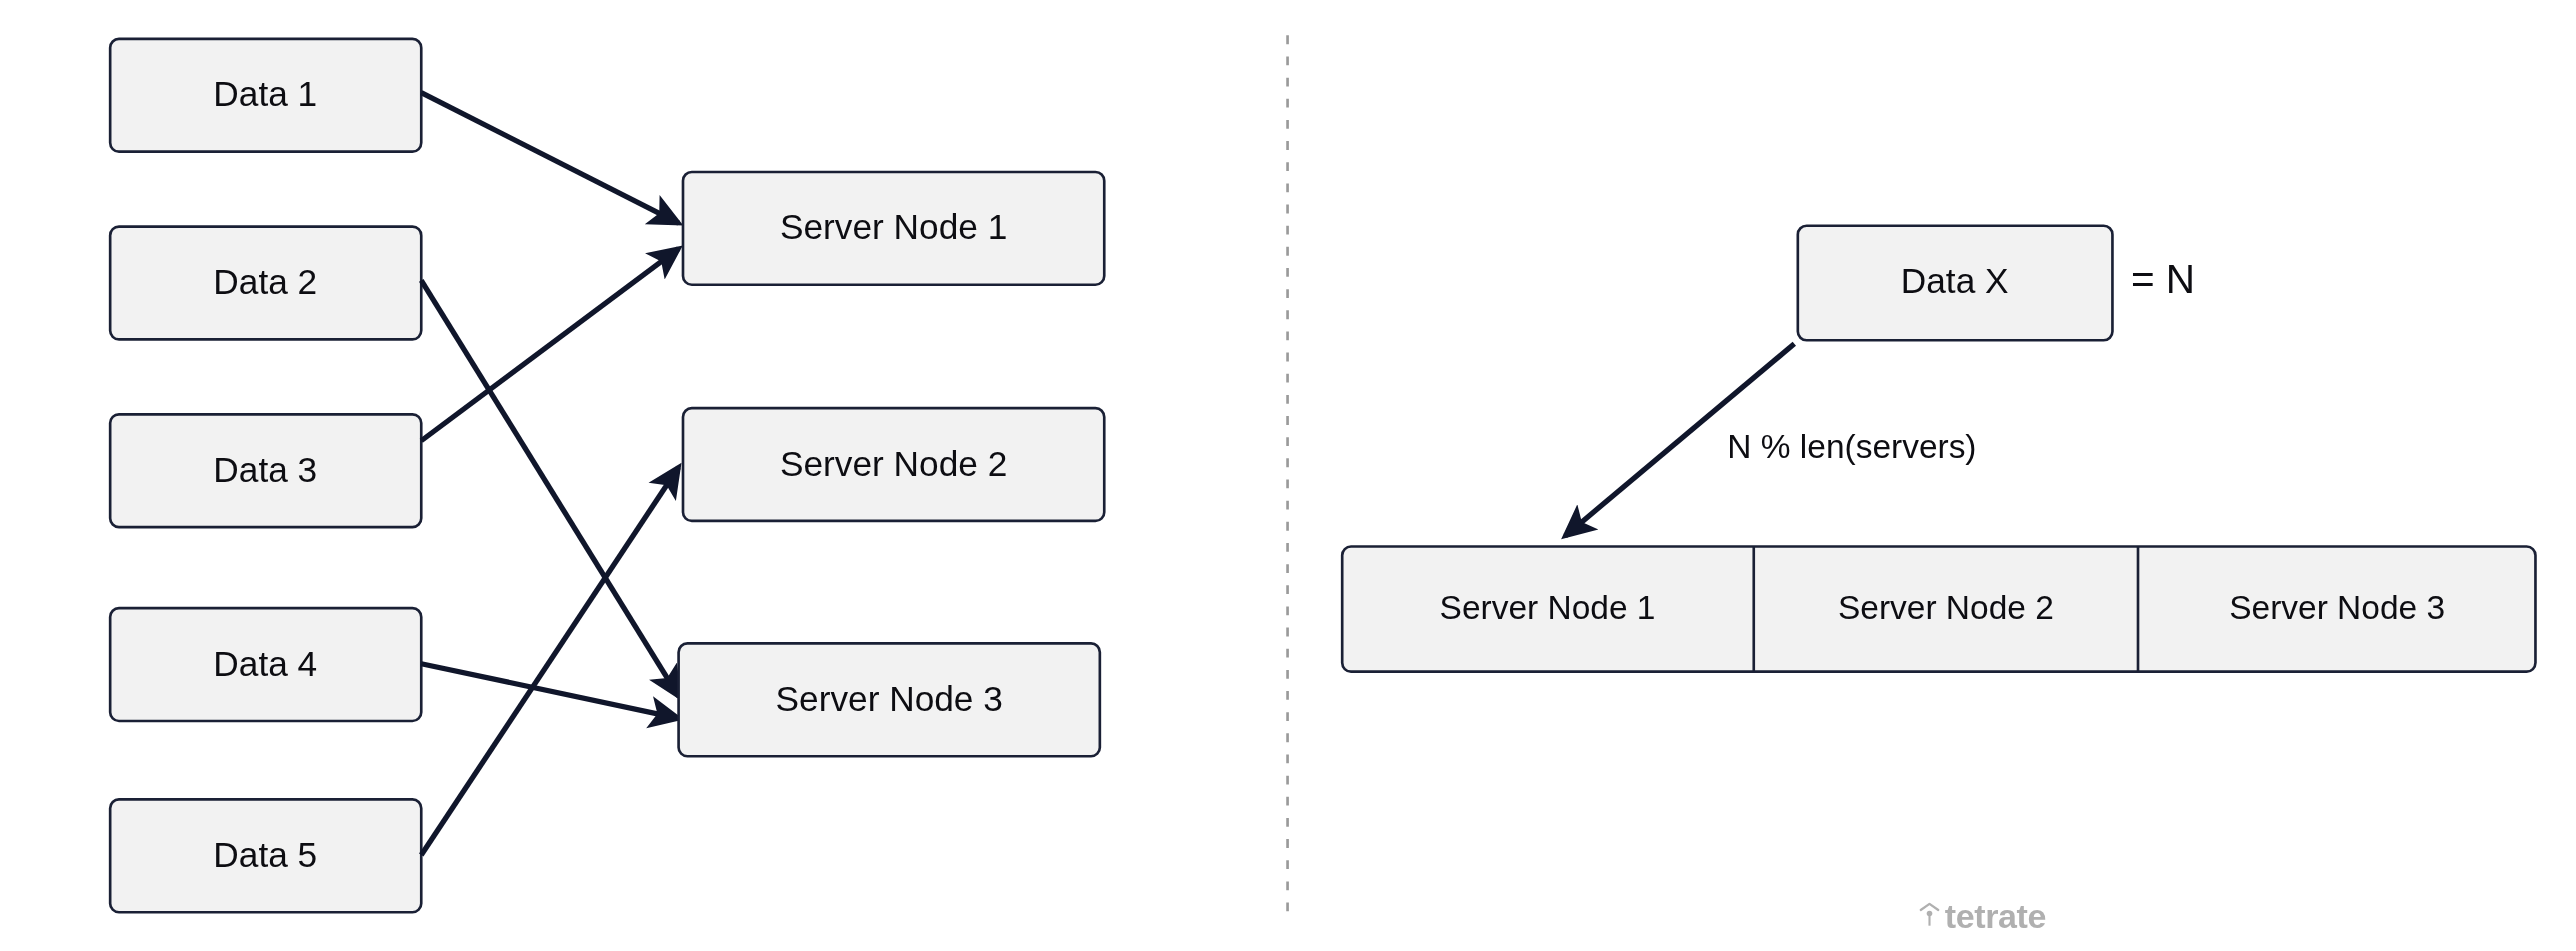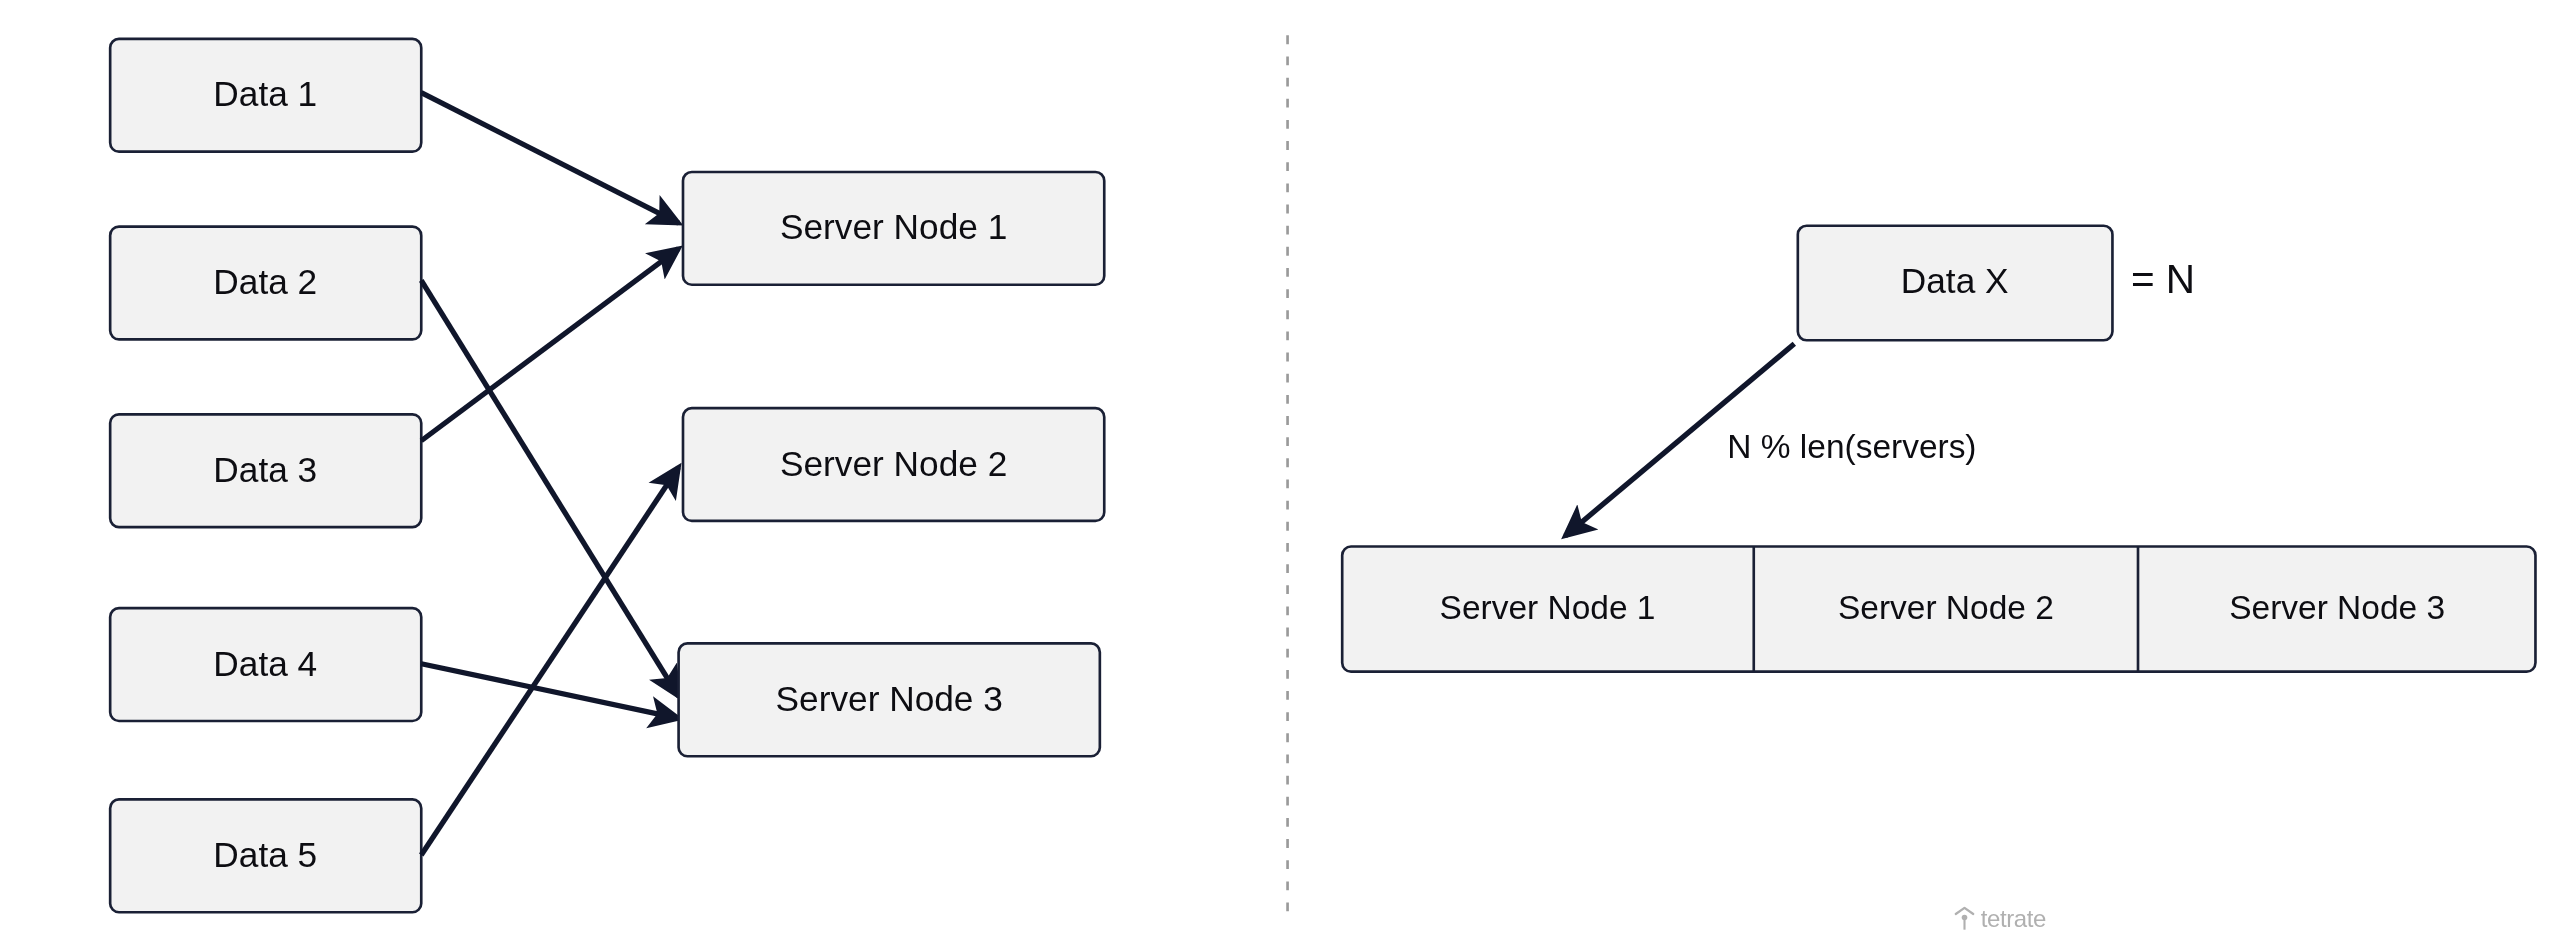--- a/index.html
+++ b/index.html
@@ -83,22 +83,22 @@
     gap: 5.3px;
     color: #b0b0b0;
   }
   .brand-mark {
     display: block;
     width: 21px;
     height: 26.4px;
   }
   .brand-text {
     font-family: "Liberation Sans", sans-serif;
-    font-size: 24px;
-    font-weight: normal;
+    font-size: 34px;
+    font-weight: bold;
     color: #b0b0b0;
     letter-spacing: -0.4px;
     line-height: 1;
   }
 </style>
 </head>
 <body>
 
 <div id="stage">
 

